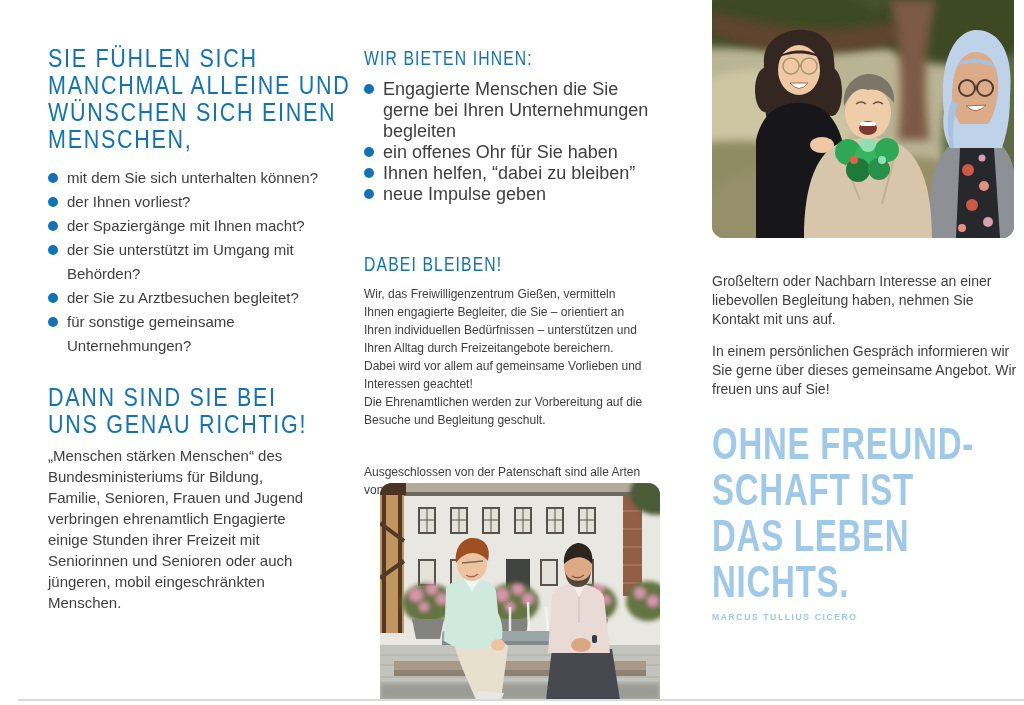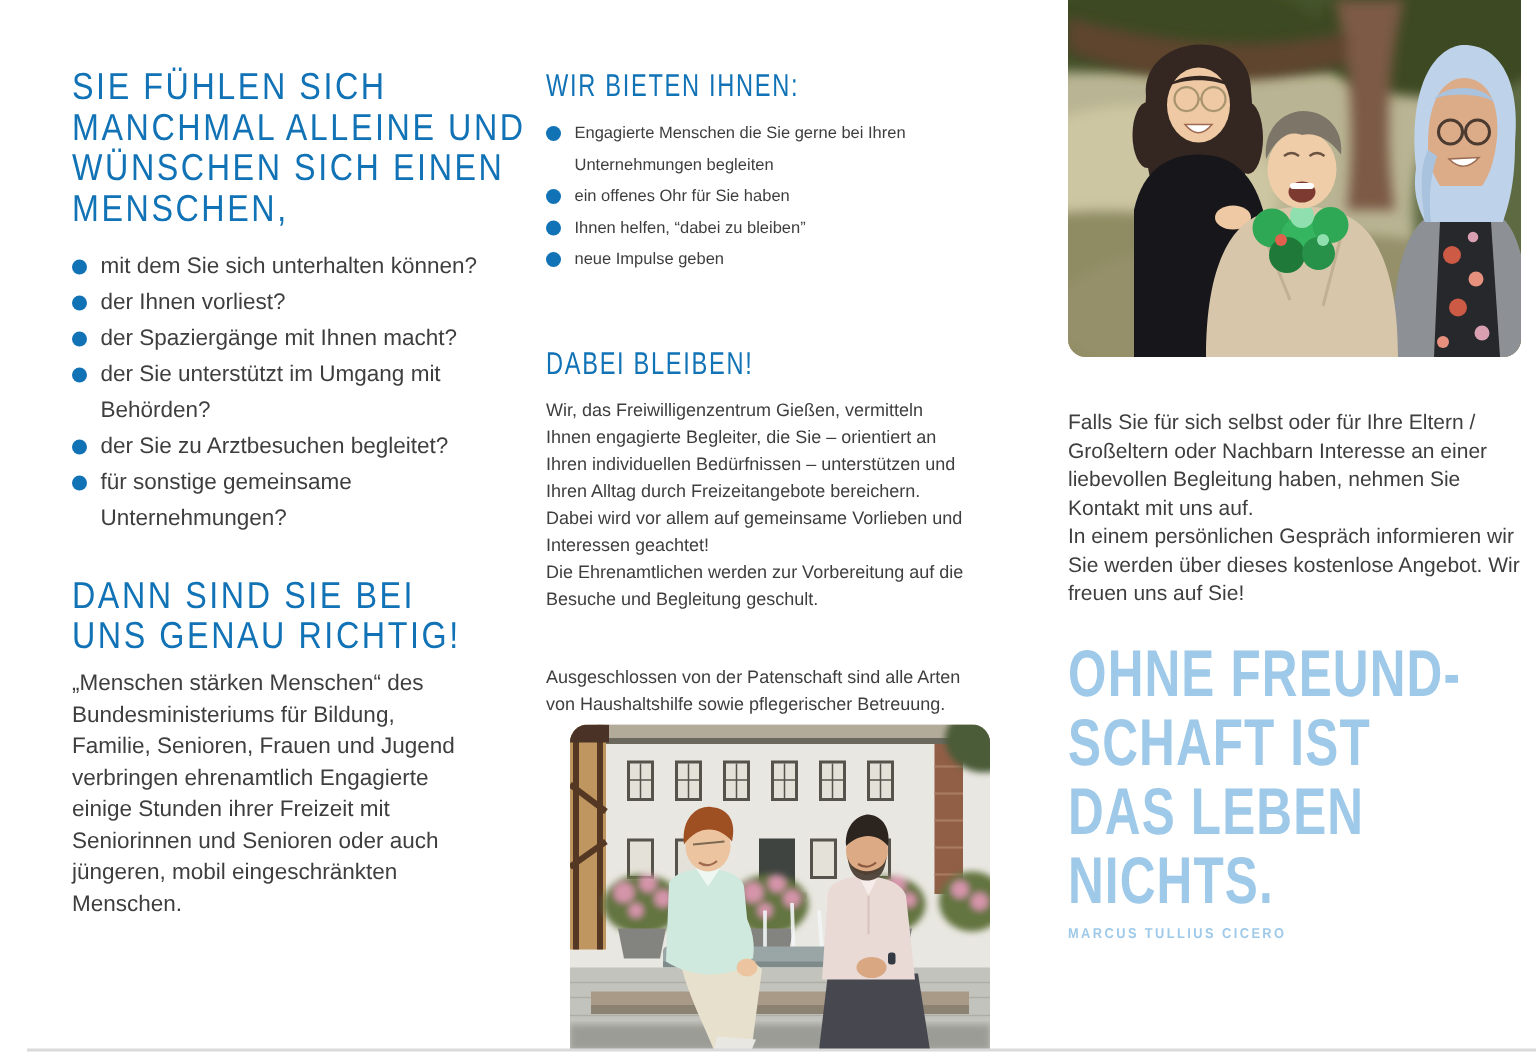--- a/index.html
+++ b/index.html
@@ -11,21 +11,21 @@
   .head { color:#1173b6; font-weight:400; }
   .hline { display:block; white-space:nowrap; transform-origin:0 50%; }
   .h-big .hline  { font-size:25px; line-height:27px; letter-spacing:2px;  transform:scaleX(.86); }
   .h-mid .hline  { font-size:21px; line-height:24px; letter-spacing:1.5px; transform:scaleX(.75); }
   
   ul.bullets { list-style:none; margin:0; padding:0; }
   ul.bullets li { position:relative; padding-left:19px; }
   .dot { position:absolute; left:0; width:10px; height:10px; border-radius:50%; background:#1173b6; }
   .b-left li  { font-size:15px; line-height:24px; }
   .b-left  .dot { top:7px; }
-  .b-mid  li  { font-size:11px; line-height:21px; }
+  .b-mid  li  { font-size:18px; line-height:21px; }
   .b-mid   .dot { top:5px; }
   
   .para div { white-space:nowrap; }
   .p-left div { font-size:15px;   line-height:21px; }
   .p-mid  div { font-size:12px; line-height:18px; }
   .p-right div{ font-size:14px;   line-height:19px; }
   
   .quote { color:#9ec9e9; font-weight:700; }
   .quote .hline { font-size:44px; line-height:46px; letter-spacing:1px; transform:scaleX(.75); }
   .attribution { color:#9ec9e9; font-weight:700; font-size:9.5px; letter-spacing:1.8px;
@@ -349,28 +349,27 @@
             <path d="M161 104 q5 -4 10 0"></path>
         </g>
         <ellipse cx="156" cy="128" rx="9" ry="7" fill="#7c3a30"></ellipse>
         <rect x="148" y="122" width="16" height="4" rx="2" fill="#ffffff"></rect>
       </g>
     </svg>
   </figure>
 
   <section class="abs" style="left:712px; top:272px; width:300px;">
     <div class="para p-right">
-      <div>Falls Sie für sich selbst oder für Ihre Eltern /</div>
       <div>Großeltern oder Nachbarn Interesse an einer</div>
       <div>liebevollen Begleitung haben, nehmen Sie</div>
       <div>Kontakt mit uns auf.</div>
     </div>
-    <div class="para p-right" style="">
+    <div class="para p-right" style="margin-top:13px;">
       <div>In einem persönlichen Gespräch informieren wir</div>
-      <div>Sie werden über dieses kostenlose Angebot. Wir</div>
+      <div>Sie gerne über dieses gemeinsame Angebot. Wir</div>
       <div>freuen uns auf Sie!</div>
     </div>
     <div class="quote" style="margin-top:22px;">
       <span class="hline">OHNE FREUND-</span>
       <span class="hline">SCHAFT IST</span>
       <span class="hline">DAS LEBEN</span>
       <span class="hline">NICHTS.</span>
     </div>
     <div class="attribution" style="margin-top:6px;">MARCUS TULLIUS CICERO</div>
   </section>

